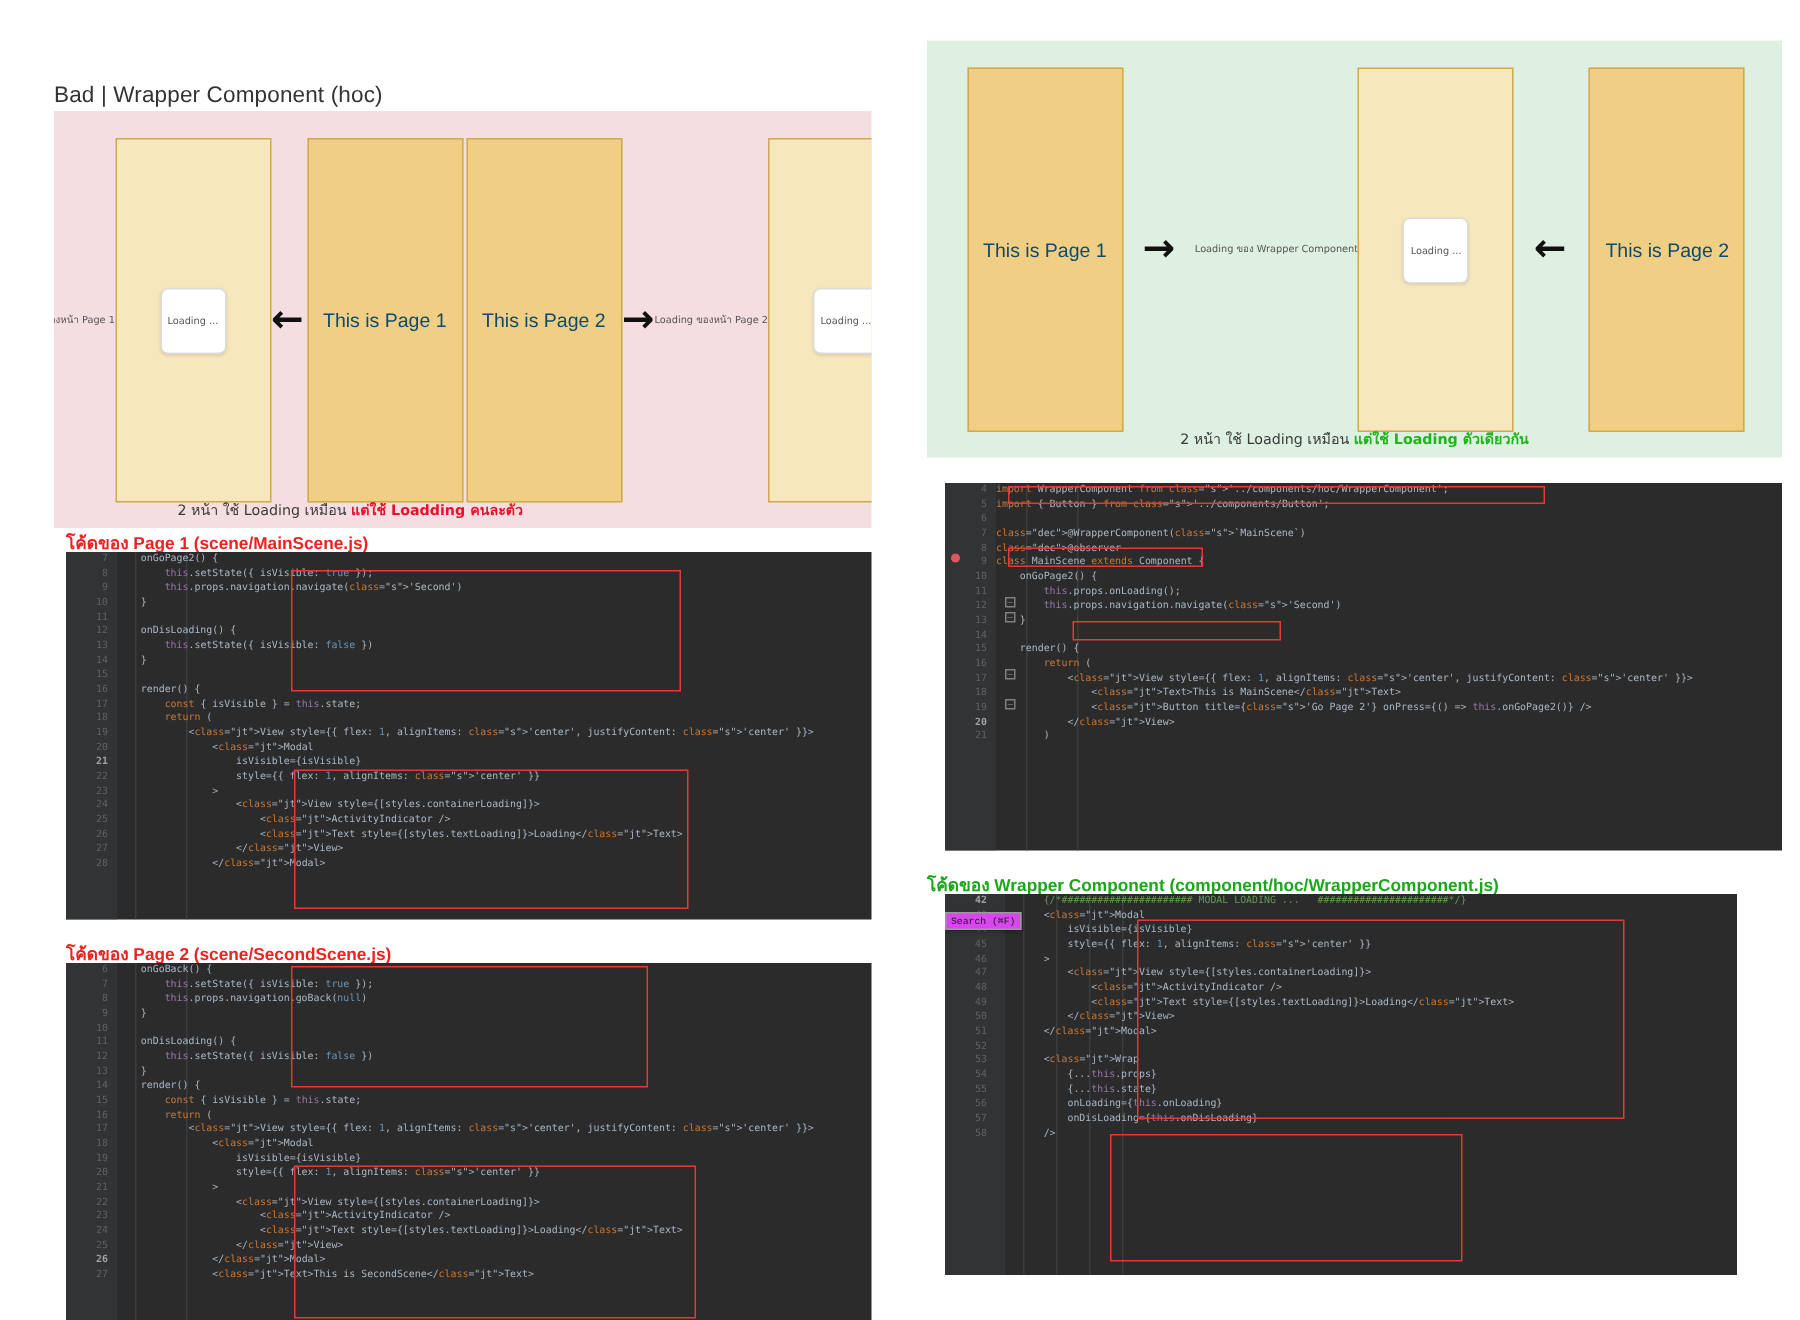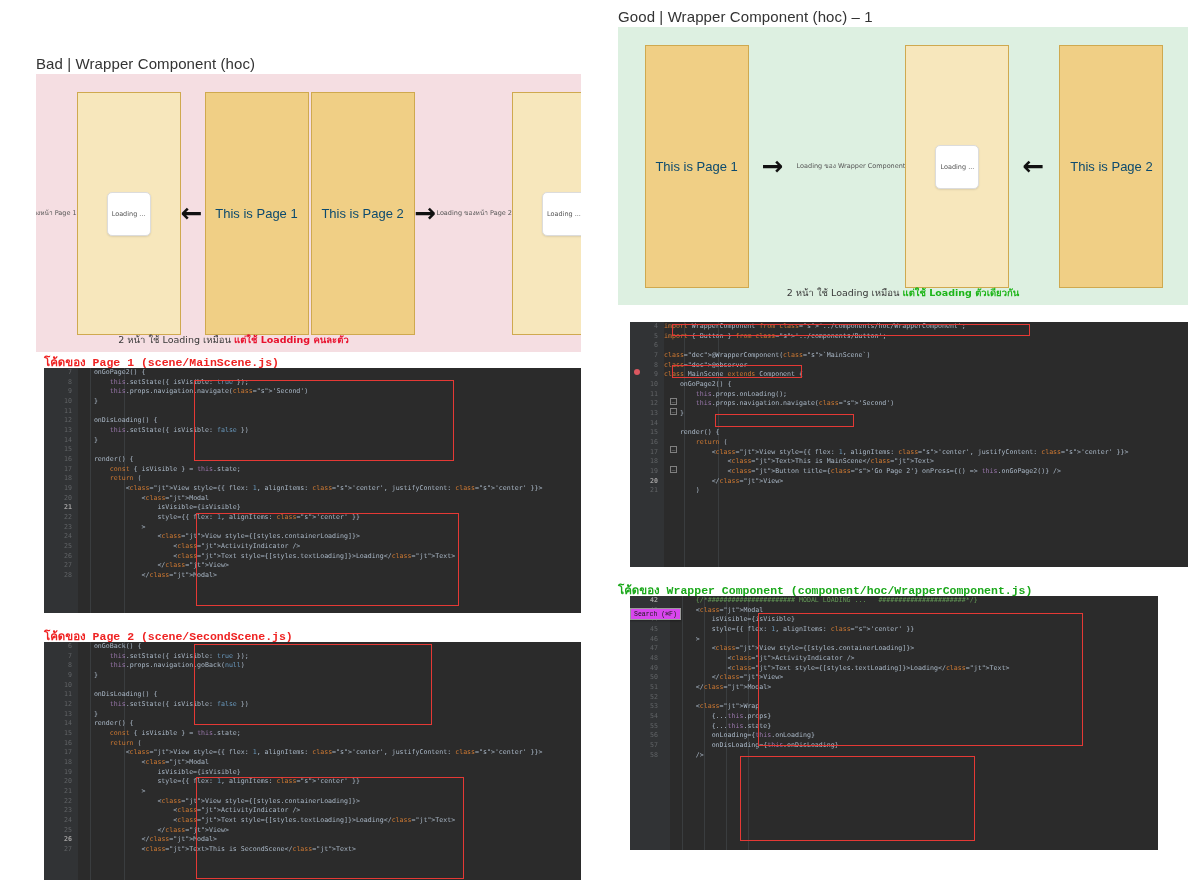--- a/index.html
+++ b/index.html
@@ -74,21 +74,21 @@
     text-align:center; font-size:9.5px; color:#3a3a3a; white-space:nowrap;
     font-family:"DejaVu Sans", sans-serif;
   }
   .col-left .caption  { text-align:center; padding-right:150px; }
   .caption .hl-bad  { color:#e8112d; font-weight:bold; }
   .caption .hl-good { color:#1db518; font-weight:bold; }
 
   
   .sec-head {
     position:absolute; font-size:11.5px; font-weight:bold; white-space:nowrap;
-    font-family:Liberation Mono, monospace;
+    font-family:Liberation Sans, sans-serif;
   }
   .sec-head.bad  { color:#ef2222; }
   .sec-head.good { color:#1aa81a; }
   .sec-head .it { font-style:italic; }
 
   
   .code-wrap {
     position:absolute; background:#2b2b2b; overflow:hidden;
     font-family:"DejaVu Sans Mono", "Liberation Mono", monospace;
   }
@@ -246,21 +246,20 @@
 <span class="ln">27</span>                &lt;<span <span="" class="k">class</span>="jt"&gt;Text&gt;This is SecondScene&lt;/<span <span="" class="k">class</span>="jt"&gt;Text&gt;
 </pre>
       <div class="hlbox" style="left:150px; top:2px; width:238px; height:81px;"></div>
       <div class="hlbox" style="left:152px; top:135px; width:268px; height:102px;"></div>
     </div>
 
   </div>
 
   <div class="col col-right">
 
-    <div class="col-title">Good | Wrapper Component (hoc) – 1</div>
 
     <div class="diagram">
       <div class="phone-row">
 
         <div class="slot">
           <div class="slot-label blank">.</div>
           <div class="phone solid">
             <div class="phone-text">This is Page 1</div>
           </div>
         </div>

